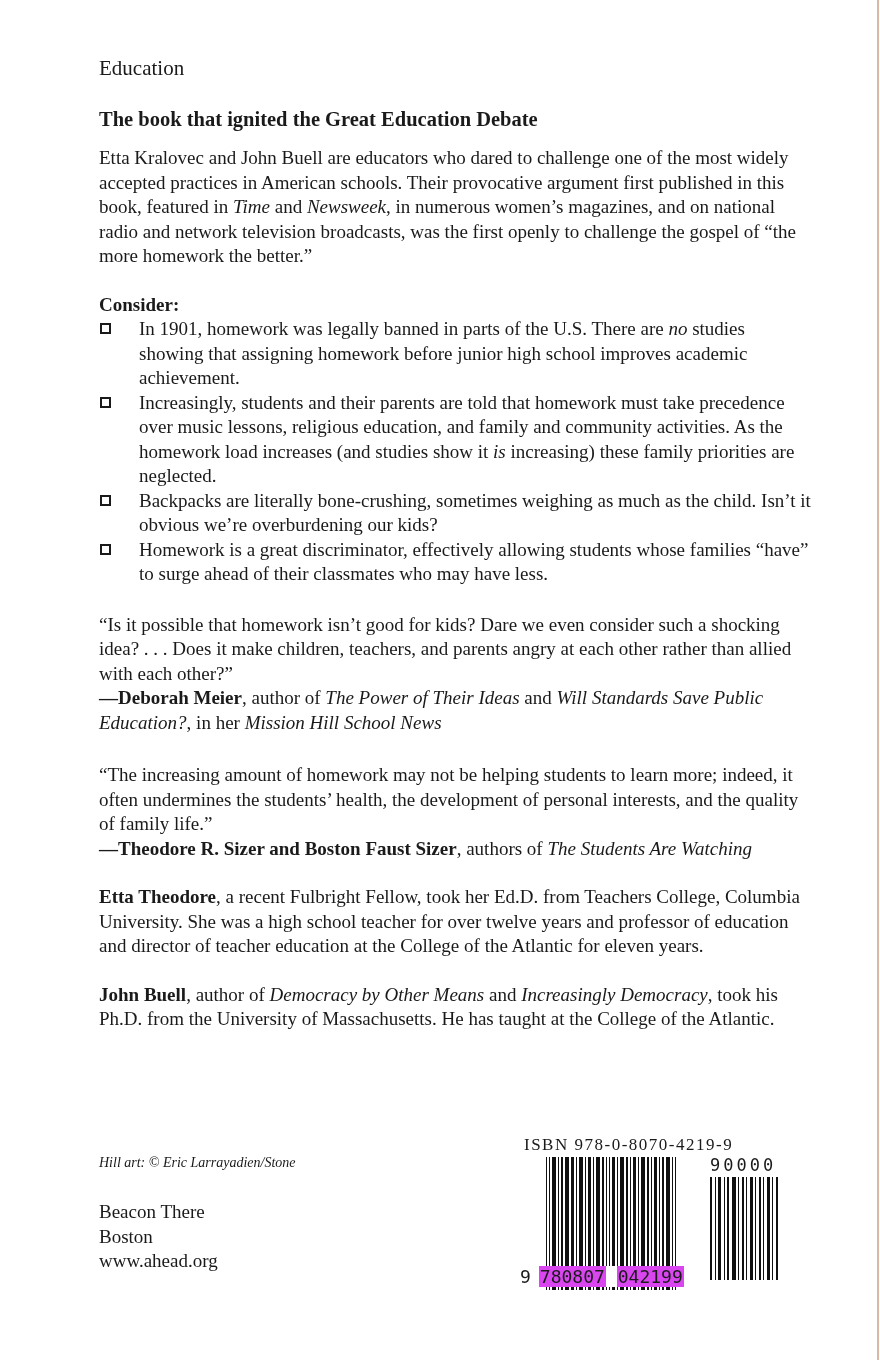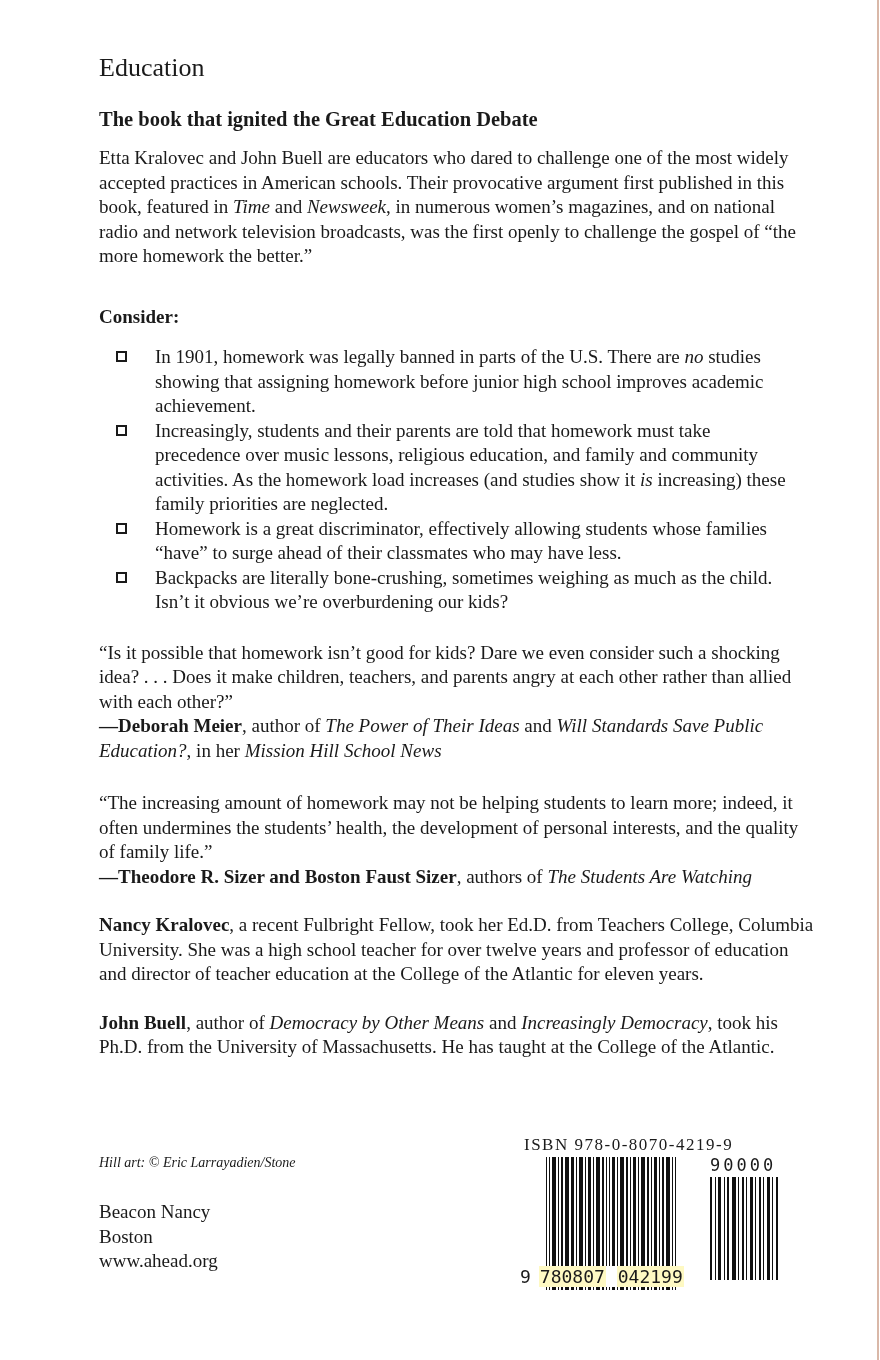--- a/index.html
+++ b/index.html
@@ -2,79 +2,79 @@
 <html><head>
 <meta charset="utf-8">
 <style>
   html, body { margin: 0; padding: 0; }
   body {
     width: 880px; height: 1360px; background: #ffffff; position: relative; overflow: hidden;
     font-family: "Liberation Serif", "DejaVu Serif", serif; color: #1a1a1a;
   }
   .edge { position: absolute; top: 0; right: 1px; width: 2px; height: 1360px; background: #d9b8a8; }
   .page { position: absolute; left: 99px; top: 56px; width: 715px; }
-  .category { font-size: 26px; line-height: 24px; margin: 0; }
+  .category { font-size: 21px; line-height: 24px; margin: 0; }
   .headline { font-size: 20.5px; font-weight: bold; line-height: 26px; margin: 26px 0 0 0; }
   p { margin: 0; font-size: 19px; line-height: 24.5px; }
   .intro { margin-top: 14px; }
-  .consider-title { margin-top: 36px; font-weight: bold; font-size: 19px; line-height: 24.5px; }
-  ul.bullets { list-style: none; padding: 0; margin: 16px; }
+  .consider-title { margin-top: 24px; font-weight: bold; font-size: 19px; line-height: 24.5px; }
+  ul.bullets { list-style: none; padding: 0; margin: 0; }
   ul.bullets li { position: relative; padding-left: 40px; font-size: 19px; line-height: 24.5px; }
   .box { position: absolute; left: 1px; top: 6px; width: 11px; height: 11px; border: 2px solid #1a1a1a; box-sizing: border-box; }
   .quote1 { margin-top: 26px; font-family: Liberation Serif, serif; }
   .quote2 { margin-top: 28px; }
   .bio1 { margin-top: 24px; }
   .bio2 { margin-top: 24px; }
   b { font-weight: bold; }
   i { font-style: italic; }
   .cover-art { position: absolute; left: 99px; top: 1155px; font-size: 14px; font-style: italic; }
   .publisher { position: absolute; left: 99px; top: 1200px; font-size: 19px; line-height: 24.5px; }
   .barcode-wrap { position: absolute; left: 520px; top: 1135px; width: 280px; height: 160px; }
   .isbn-label { position: absolute; left: 4px; top: 0; font-family: Liberation Serif, serif; font-size: 17px; letter-spacing: 1.5px; }
   .bars { position: absolute; left: 26px; top: 22px; height: 133px; display: flex; align-items: stretch; }
   .bars span { display: block; background: #111; margin-right: 2px; }
   .addon-num { position: absolute; left: 190px; top: 20px; font-family: "DejaVu Sans Mono", monospace; font-size: 17px; letter-spacing: 3px; }
   .addon-bars { position: absolute; left: 190px; top: 42px; height: 103px; display: flex; }
   .addon-bars span { display: block; background: #111; margin-right: 2.5px; }
   .ean-num { position: absolute; left: 0; top: 131px; font-family: "DejaVu Sans Mono", monospace; font-size: 18px; background: #fff; }
   .ean-num .first { margin-right: 8px; }
-  .ean-num .group { background: #fef9c3; padding: 0 1px; }
+  .ean-num .group { background: #d946ef; padding: 0 1px; }
 </style>
 </head>
 <body>
 
 <div class="edge"></div>
 
 <div class="page">
   <div class="category">Education</div>
   <h1 class="headline">The book that ignited the Great Education Debate</h1>
 
   <p class="intro"><span>Etta Kralovec and John Buell are educators who dared to challenge one of the most widely accepted practices in American schools. Their provocative argument first published in this book, featured in </span><i>Time</i><span> and </span><i>Newsweek</i><span>, in numerous women’s magazines, and on national radio and network television broadcasts, was the first openly to challenge the gospel of “the more homework the better.”</span></p>
 
   <div class="consider-title">Consider:</div>
   <ul class="bullets">
     <li><span class="box"></span><span>In 1901, homework was legally banned in parts of the U.S. There are </span><i>no</i><span> studies showing that assigning homework before junior high school improves academic achievement.</span></li>
     <li><span class="box"></span><span>Increasingly, students and their parents are told that homework must take precedence over music lessons, religious education, and family and community activities. As the homework load increases (and studies show it </span><i>is</i><span> increasing) these family priorities are neglected.</span></li>
+    <li><span class="box"></span><span>Backpacks are literally bone-crushing, sometimes weighing as much as the child. Isn’t it obvious we’re overburdening our kids?</span></li>
     <li><span class="box"></span><span>Homework is a great discriminator, effectively allowing students whose families “have” to surge ahead of their classmates who may have less.</span></li>
-    <li><span class="box"></span><span>Backpacks are literally bone-crushing, sometimes weighing as much as the child. Isn’t it obvious we’re overburdening our kids?</span></li>
   </ul>
 
   <p class="quote1"><span>“Is it possible that homework isn’t good for kids? Dare we even consider such a shocking idea? . . . Does it make children, teachers, and parents angry at each other rather than allied with each other?”</span><br><b>—Deborah Meier</b><span>, author of </span><i>The Power of Their Ideas</i><span> and </span><i>Will Standards Save Public Education?</i><span>, in her </span><i>Mission Hill School News</i></p>
 
   <p class="quote2"><span>“The increasing amount of homework may not be helping students to learn more; indeed, it often undermines the students’ health, the development of personal interests, and the quality of family life.”</span><br><b>—Theodore R. Sizer and Boston Faust Sizer</b><span>, authors of </span><i>The Students Are Watching</i></p>
 
-  <p class="bio1"><b>Nancy Kralovec</b><span>, a recent Fulbright Fellow, took her Ed.D. from Teachers College, Columbia University. She was a high school teacher for over twelve years and professor of education and director of teacher education at the College of the Atlantic for eleven years.</span></p>
+  <p class="bio1"><b>Etta Theodore</b><span>, a recent Fulbright Fellow, took her Ed.D. from Teachers College, Columbia University. She was a high school teacher for over twelve years and professor of education and director of teacher education at the College of the Atlantic for eleven years.</span></p>
 
   <p class="bio2"><b>John Buell</b><span>, author of </span><i>Democracy by Other Means</i><span> and </span><i>Increasingly Democracy</i><span>, took his Ph.D. from the University of Massachusetts. He has taught at the College of the Atlantic.</span></p>
 </div>
 
 <div class="cover-art">Hill art: © Eric Larrayadien/Stone</div>
 
 <div class="publisher">
-  <div>Beacon Nancy</div>
+  <div>Beacon There</div>
   <div>Boston</div>
   <div>www.ahead.org</div>
 </div>
 
 <div class="barcode-wrap">
   <div class="isbn-label">ISBN 978-0-8070-4219-9</div>
   <div class="bars">
     <span style="width:1px"></span>
       <span style="width:1px"></span>
       <span style="width:4px"></span>

